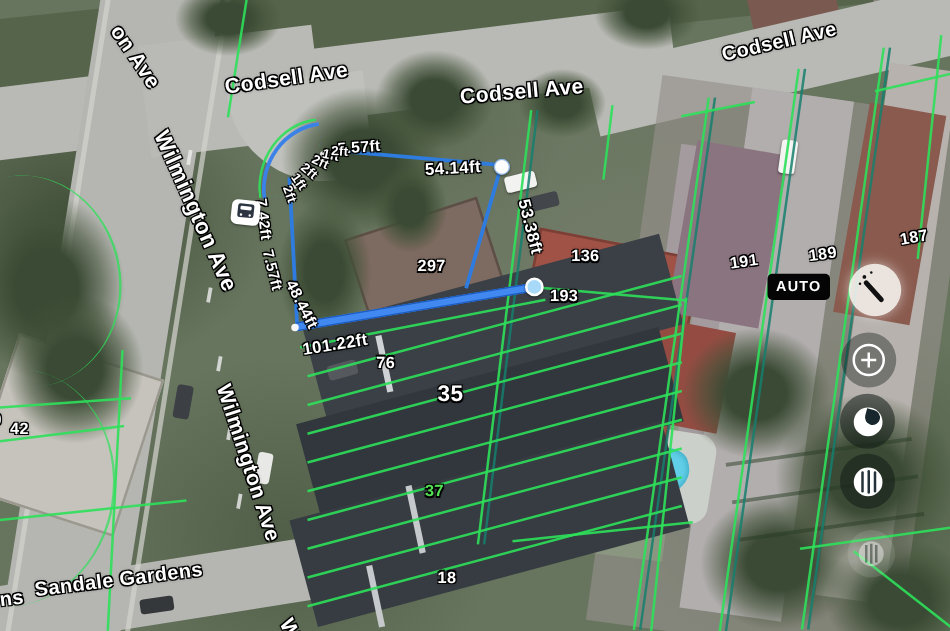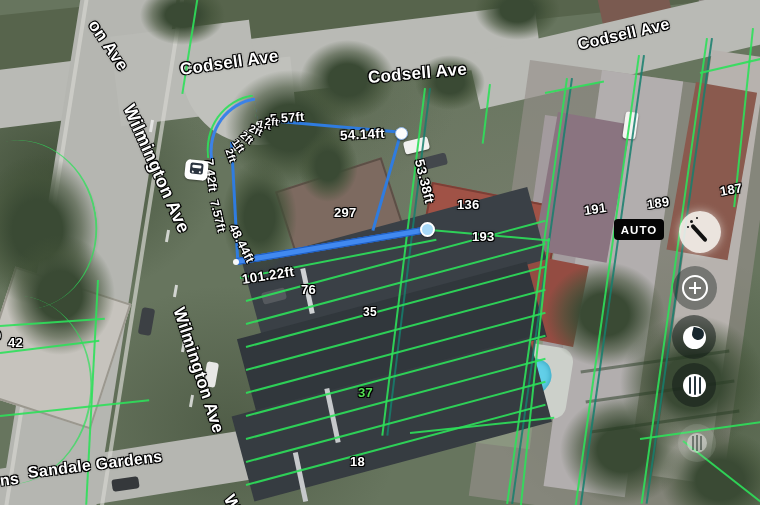--- a/index.html
+++ b/index.html
@@ -177,27 +177,27 @@
   <div class="olabel" style="left:578px;top:36px;font-size:16px;transform:rotate(-13deg);">Codsell Ave</div>
   <div class="olabel" style="left:92px;top:12px;font-size:17px;transform:rotate(56deg);">on Ave</div>
   <div class="olabel" style="left:128px;top:95px;font-size:18px;transform:rotate(66deg);">Wilmington Ave</div>
   <div class="olabel" style="left:178px;top:298px;font-size:17px;transform:rotate(72deg);">Wilmington Ave</div>
   <div class="olabel" style="left:228px;top:486px;font-size:17px;transform:rotate(65deg);">W</div>
   <div class="olabel" style="left:28px;top:464px;font-size:16px;transform:rotate(-7deg);">Sandale Gardens</div>
   <div class="olabel" style="left:0px;top:472px;font-size:16px;transform:rotate(-7deg);">ns</div>
 
   <div class="olabel" style="left:334px;top:205px;font-size:13px;">297</div>
   <div class="olabel" style="left:457px;top:197px;font-size:13px;">136</div>
-  <div class="olabel" style="left:472px;top:229px;font-size:13px;">193</div>
+  <div class="olabel" style="left:440px;top:229px;font-size:13px;">193</div>
   <div class="olabel" style="left:584px;top:203px;font-size:13px;transform:rotate(-8deg);">191</div>
   <div class="olabel" style="left:647px;top:197px;font-size:13px;transform:rotate(-8deg);">189</div>
   <div class="olabel" style="left:720px;top:184px;font-size:13px;transform:rotate(-10deg);">187</div>
   <div class="olabel" style="left:301px;top:282px;font-size:13px;">76</div>
-  <div class="olabel" style="left:363px;top:305px;font-size:12px;">35</div>
-  <div class="olabel" style="left:358px;top:385px;font-size:13px;color:#54e054;">37</div>
+  <div class="olabel" style="left:350px;top:305px;font-size:18px;">35</div>
+  <div class="olabel" style="left:340px;top:385px;font-size:13px;color:#54e054;">37</div>
   <div class="olabel" style="left:350px;top:454px;font-size:13px;">18</div>
   <div class="olabel" style="left:8px;top:335px;font-size:13px;">42</div>
   <div class="olabel" style="left:-6px;top:328px;font-size:13px;">0</div>
 
   <div class="abs" style="left:185px;top:160px;width:23px;height:20px;background:#fff;border-radius:5px;transform:rotate(6deg);box-shadow:0 1px 2px rgba(0,0,0,.4);">
     <div class="abs" style="left:5px;top:3px;width:13px;height:11px;background:#2b3440;border-radius:2px;">
       <div class="abs" style="left:2px;top:2px;width:9px;height:3px;background:#fff;border-radius:1px;"></div>
       <div class="abs" style="left:2px;top:8px;width:2px;height:2px;background:#fff;border-radius:50%;"></div>
       <div class="abs" style="left:9px;top:8px;width:2px;height:2px;background:#fff;border-radius:50%;"></div>
     </div>

